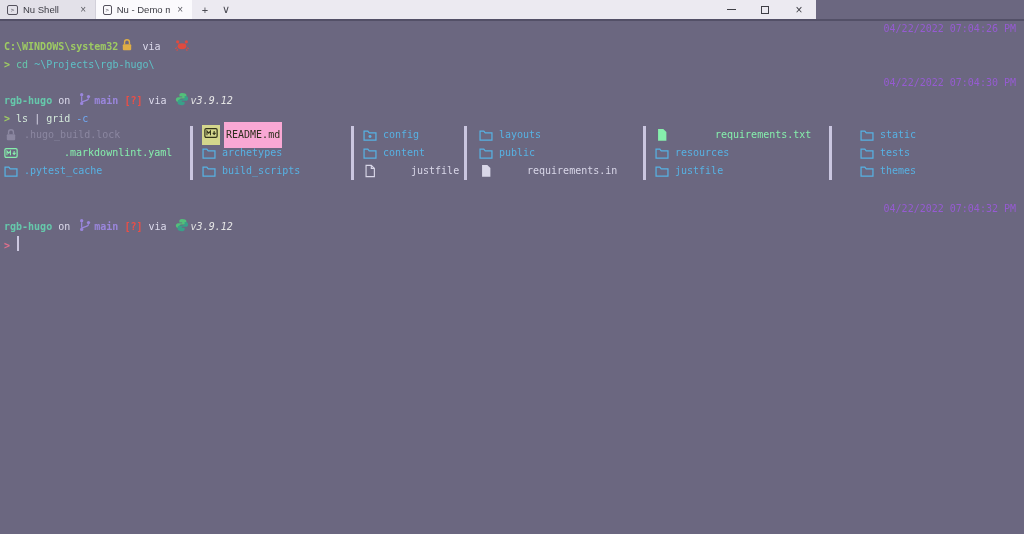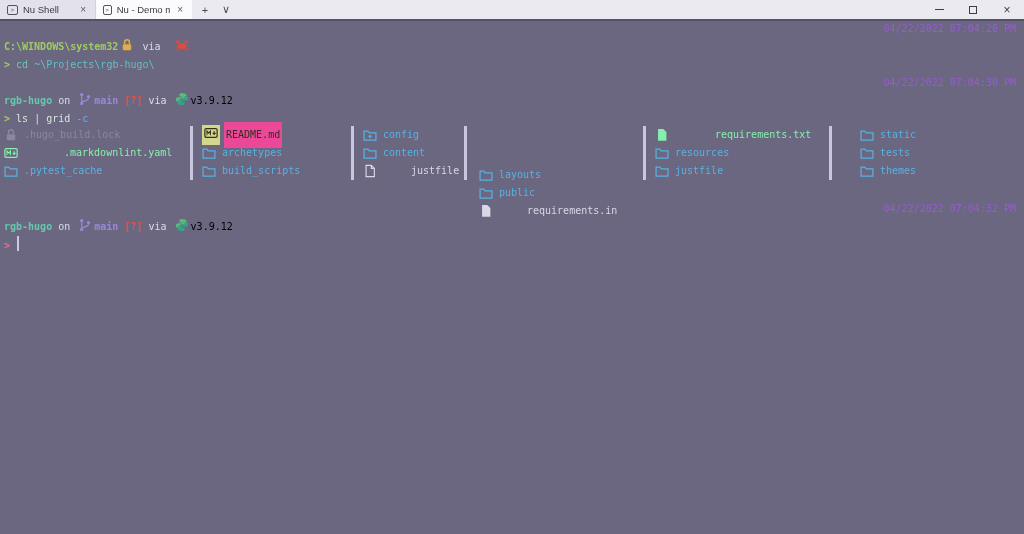--- a/index.html
+++ b/index.html
@@ -1,20 +1,20 @@
 <!DOCTYPE html>
 <html><head>
 <meta charset="utf-8">
 <style>
   * { margin:0; padding:0; box-sizing:border-box; }
   html,body { width:1024px; height:534px; overflow:hidden; }
   body { font-family:"Liberation Sans", sans-serif; background:#6b6780; }
 
   
-  .titlebar { position:absolute; left:0; top:0; width:1024px; height:19px;
+  .titlebar { position:absolute; left:0; top:0; width:816px; height:19px;
               background:#eceaf1; display:flex; align-items:stretch; }
   .tab { display:flex; align-items:center; gap:5px; padding:0 7px; width:96px;
          font-size:9.5px; color:#3c3c44; cursor:default; }
   .tab.inactive { background:#e3e1e9; border-right:1px solid #d2d0da; }
   .tab.active { background:#fbfafd; }
   .tab-label { flex:1 1 auto; white-space:nowrap; overflow:hidden; }
   .tab-close { font-size:10px; color:#5c5c64; padding:0 2px; }
   .tabicon { width:11px; height:10px; border:1px solid #55525e; border-radius:2px;
              display:inline-flex; align-items:center; justify-content:center;
              font-size:6px; color:#55525e; font-family:"DejaVu Sans Mono",monospace; }
@@ -36,49 +36,49 @@
   .row.right { left:auto; right:8px; text-align:right; }
 
   .c-ts     { color:#965bd2; }
   .c-green  { color:#9ecb63; }
   .c-teal   { color:#66c8ab; }
   .c-tealb  { color:#5ec1c6; }
   .c-white  { color:#dddbec; }
   .c-wgreen { color:#d4e8da; }
   .c-purple { color:#9a86dc; }
   .c-red    { color:#ea4f47; }
-  .c-yellow { color:#000000; }
+  .c-yellow { color:#e5e5e5;font-style:italic; }
   .c-blue   { color:#6fa8f0; }
   .c-pink   { color:#e0708c; }
   .c-gold   { color:#dfae45; }
   .c-crab   { color:#e04b3f; }
   .bold { font-weight:bold; }
 
   .ic { display:inline-block; width:14px; height:14px; vertical-align:-2px; }
   .ic svg { display:block; width:14px; height:14px; }
   .ic.inline { margin:0 2px; }
 
   
   .lsgrid { position:absolute; left:4px; top:107px; height:54px; display:flex;
             align-items:stretch; }
   .lscol { display:flex; flex-direction:column; }
   .lscol .item { height:18px; display:flex; align-items:center; white-space:pre; }
   .item .ic { margin-right:6px; flex:0 0 auto; }
   .vsep { width:3px; background:#cac6e0; align-self:center; height:54px; flex:0 0 auto; }
   .w1 { width:186px; } .w2 { width:158px; padding-left:9px; }
-  .w3 { width:110px; padding-left:9px; } .w4 { width:176px; padding-left:12px;margin-top:40px; }
+  .w3 { width:110px; padding-left:9px; } .w4 { width:176px; padding-left:12px; }
   .w5 { width:183px; padding-left:9px; } .w6 { width:186px; padding-left:28px; }
 
   .t-folder { color:#57b2e3; }
   .t-cfg    { color:#86efac;gap:40px; }
   .t-dim    { color:#8b87a0; }
   .t-plain  { color:#d9d7e8;gap:28px; }
   .sel-ic   { background:#d4d68c; color:#33341c; padding:1px 2px 1px 2px; margin-right:4px; }
   .sel-ic .ic { margin-right:0; }
-  .sel-tx   { background:#ec4899; color:#2e2f1d; padding:4px 2px;text-align:right; }
+  .sel-tx   { background:#f9a8d4; color:#2e2f1d; padding:4px 2px;text-align:right; }
 
   .cursor { display:inline-block; width:2px; height:15px; background:#ccc8e0;
             vertical-align:-2px; margin-left:7px; }
 </style>
 </head>
 <body>
 
 <svg width="0" height="0" style="position:absolute" aria-hidden="true">
   <defs>
     <symbol id="sy-folder" viewBox="0 0 16 16">

